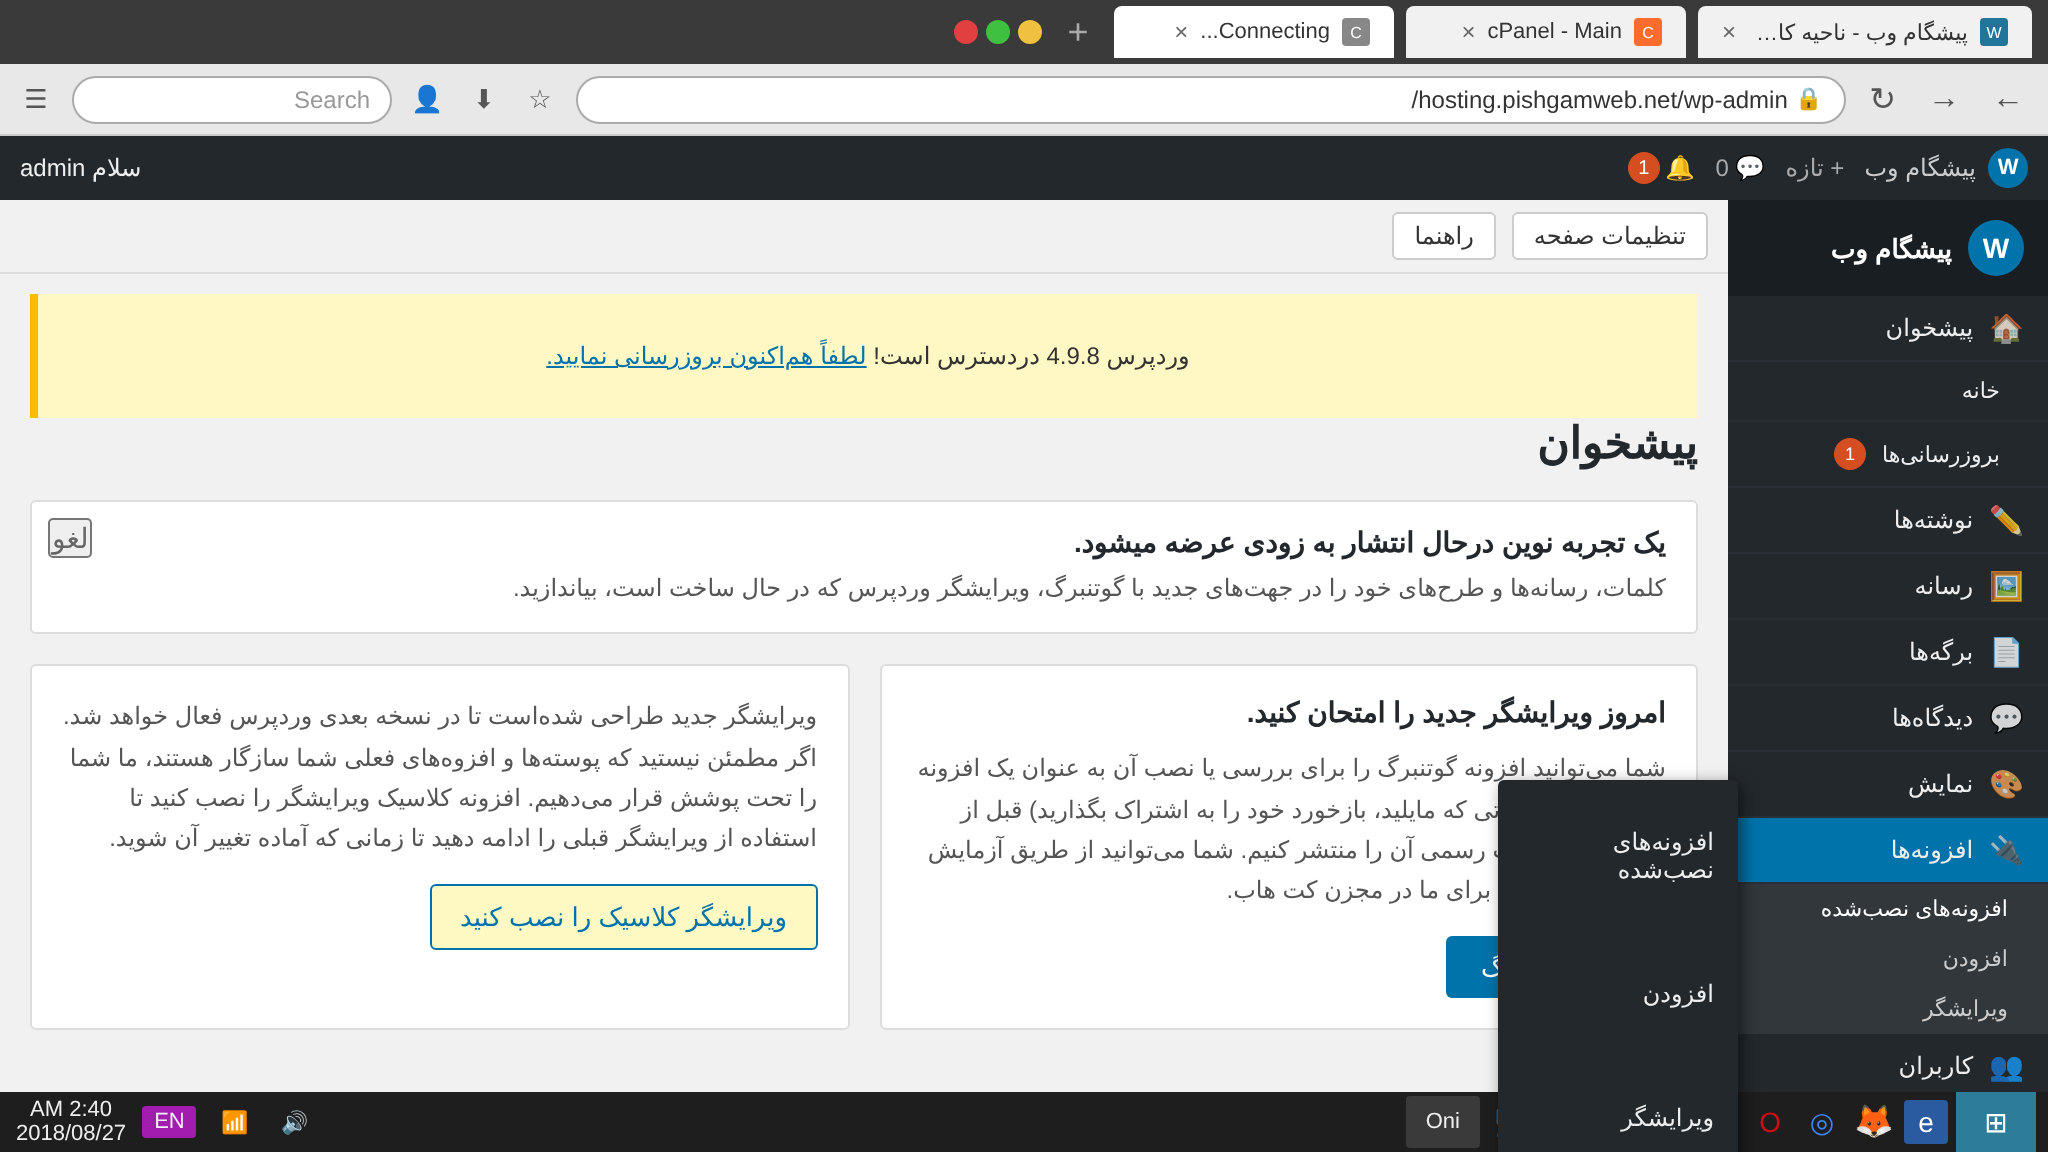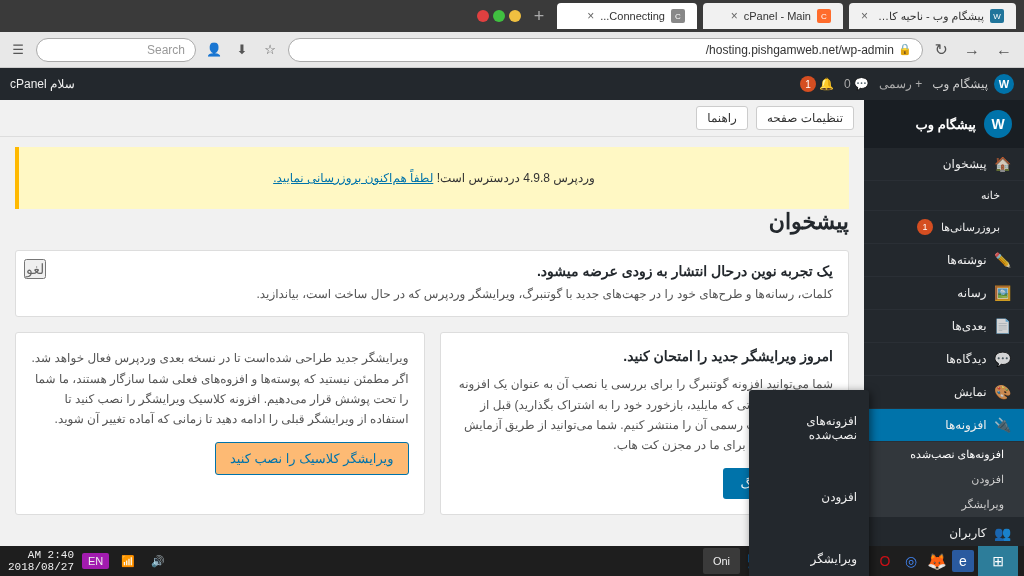--- a/index.html
+++ b/index.html
@@ -63,35 +63,35 @@
     .notice-dismiss { position: absolute; top: 8px; left: 8px; cursor: pointer; color: #666; font-size: 14px; }
 
     
     .two-cols { display: flex; gap: 15px; direction: rtl; }
     .col { flex: 1; background: #fff; border: 1px solid #ddd; border-radius: 3px; padding: 15px; }
     .col h3 { font-size: 14px; font-weight: bold; margin-bottom: 10px; color: #23282d; direction: rtl; }
     .col p { font-size: 12px; color: #555; line-height: 1.7; direction: rtl; }
     .col a { color: #0073aa; }
 
     .btn-primary { background: #0073aa; color: white; border: none; border-radius: 3px; padding: 8px 18px; font-size: 13px; cursor: pointer; margin-top: 12px; }
-    .btn-secondary { background: #fdba74; color: #0073aa; border: 1px solid #0073aa; border-radius: 3px; padding: 8px 14px; font-size: 13px; cursor: pointer; margin-top: 12px; }
+    .btn-secondary { background: #fef9c3; color: #0073aa; border: 1px solid #0073aa; border-radius: 3px; padding: 8px 14px; font-size: 13px; cursor: pointer; margin-top: 12px; }
 
     
     .dropdown-popup { position: absolute; background: #23282d; width: 120px; right: 155px; top: 290px; z-index: 100; border-radius: 3px; box-shadow: 2px 2px 8px rgba(0,0,0,0.5); }
     .dropdown-popup-item { padding: 24px 12px; font-size: 12px; color: #eee; cursor: pointer; }
 
     
     .taskbar { background: #1e1e1e; height: 30px; display: flex; align-items: center; justify-content: space-between; position: fixed; bottom: 0; left: 0; right: 0; }
     .taskbar-left { display: flex; align-items: center; gap: 4px; padding: 0 6px; }
     .taskbar-item { background: #3a3a3a; height: 26px; padding: 0 10px; display: flex; align-items: center; gap: 4px; font-size: 11px; color: #eee; cursor: pointer; border-radius: 2px; }
     .taskbar-right { display: flex; align-items: center; gap: 8px; padding: 0 8px; color: #eee; font-size: 11px; }
     .taskbar-icon { width: 22px; height: 22px; display: flex; align-items: center; justify-content: center; }
     .start-btn { background: #2d7d9a; width: 40px; height: 30px; display: flex; align-items: center; justify-content: center; cursor: pointer; }
     .lang-badge { background: #a21caf; padding: 2px 6px; font-size: 11px; color: #eee; border-radius: 2px; }
-    .time-display { font-size: 11px; color: #eee; text-align: right; font-family: Liberation Mono, monospace; }
+    .time-display { font-size: 11px; color: #eee; text-align: center; }
 
     
     .sidebar-header { background: #191e23; padding: 10px 12px; display: flex; align-items: center; gap: 8px; }
     .wp-logo { width: 28px; height: 28px; background: #0073aa; border-radius: 50%; display: flex; align-items: center; justify-content: center; color: white; font-size: 14px; font-weight: bold; }
     .sidebar-site-name { color: #fff; font-size: 13px; font-weight: bold; }
 
     .relative-container { position: relative; }
   </style>
 </head>
 <body>
@@ -140,28 +140,28 @@
 
 <div class="main-layout">
 
   <div class="wp-topbar">
     <div style="display:flex;align-items:center;height:100%;direction:rtl;padding:0 10px;gap:10px;">
       <div style="display:flex;align-items:center;gap:6px;cursor:pointer;">
         <div style="width:20px;height:20px;background:#0073aa;border-radius:50%;display:flex;align-items:center;justify-content:center;color:white;font-size:11px;font-weight:bold;">W</div>
         <span style="color:#ccc;font-size:12px;">پیشگام وب</span>
       </div>
       <div style="color:#aaa;font-size:12px;cursor:pointer;">
-        + <span>رسمی</span>
+        + <span>تازه</span>
       </div>
       <div style="color:#aaa;font-size:12px;">💬 <span>0</span></div>
       <div style="display:flex;align-items:center;gap:3px;color:#aaa;font-size:12px;">
         <span>🔔</span>
         <span class="topbar-notif">1</span>
       </div>
-      <div style="margin-right:auto;color:#eee;font-size:12px;">سلام cPanel</div>
+      <div style="margin-right:auto;color:#eee;font-size:12px;">سلام admin</div>
     </div>
   </div>
 
   <div class="wp-body relative-container">
 
     <div class="sidebar">
       <div class="sidebar-header">
         <div class="wp-logo">W</div>
         <span class="sidebar-site-name">پیشگام وب</span>
       </div>
@@ -180,21 +180,21 @@
       <div class="sidebar-item">
         <span class="sidebar-icon">✏️</span>
         <span class="sidebar-item-label">نوشته‌ها</span>
       </div>
       <div class="sidebar-item">
         <span class="sidebar-icon">🖼️</span>
         <span class="sidebar-item-label">رسانه</span>
       </div>
       <div class="sidebar-item">
         <span class="sidebar-icon">📄</span>
-        <span class="sidebar-item-label">بعدی‌ها</span>
+        <span class="sidebar-item-label">برگه‌ها</span>
       </div>
       <div class="sidebar-item">
         <span class="sidebar-icon">💬</span>
         <span class="sidebar-item-label">دیدگاه‌ها</span>
       </div>
       <div class="sidebar-item">
         <span class="sidebar-icon">🎨</span>
         <span class="sidebar-item-label">نمایش</span>
       </div>
 

